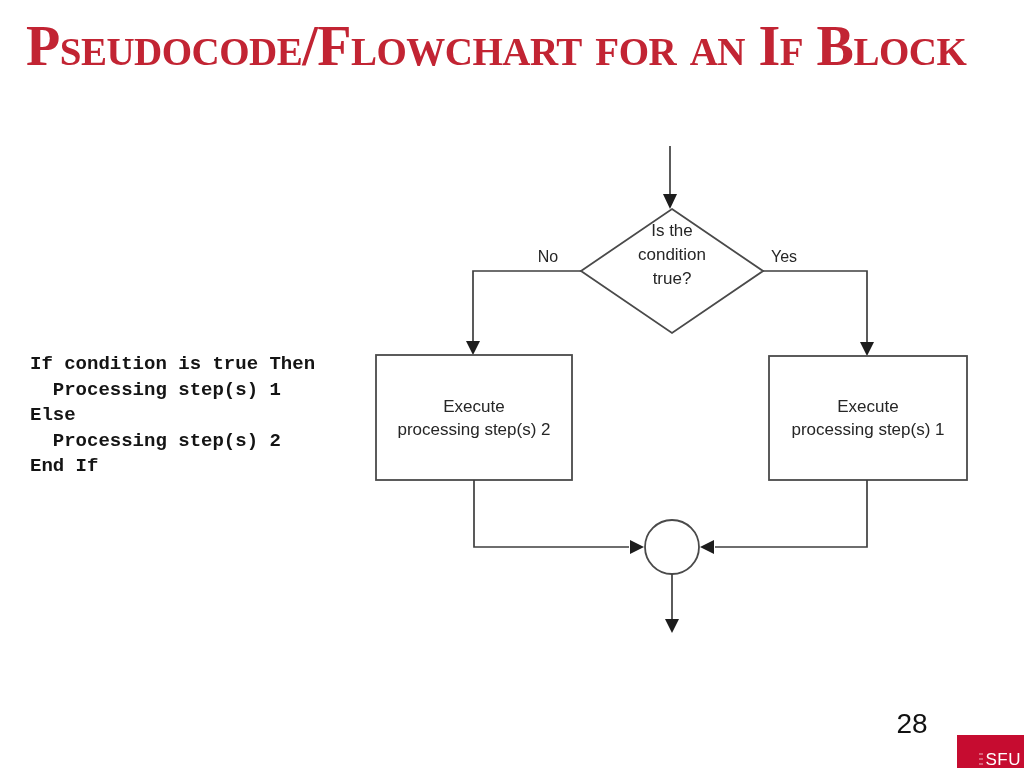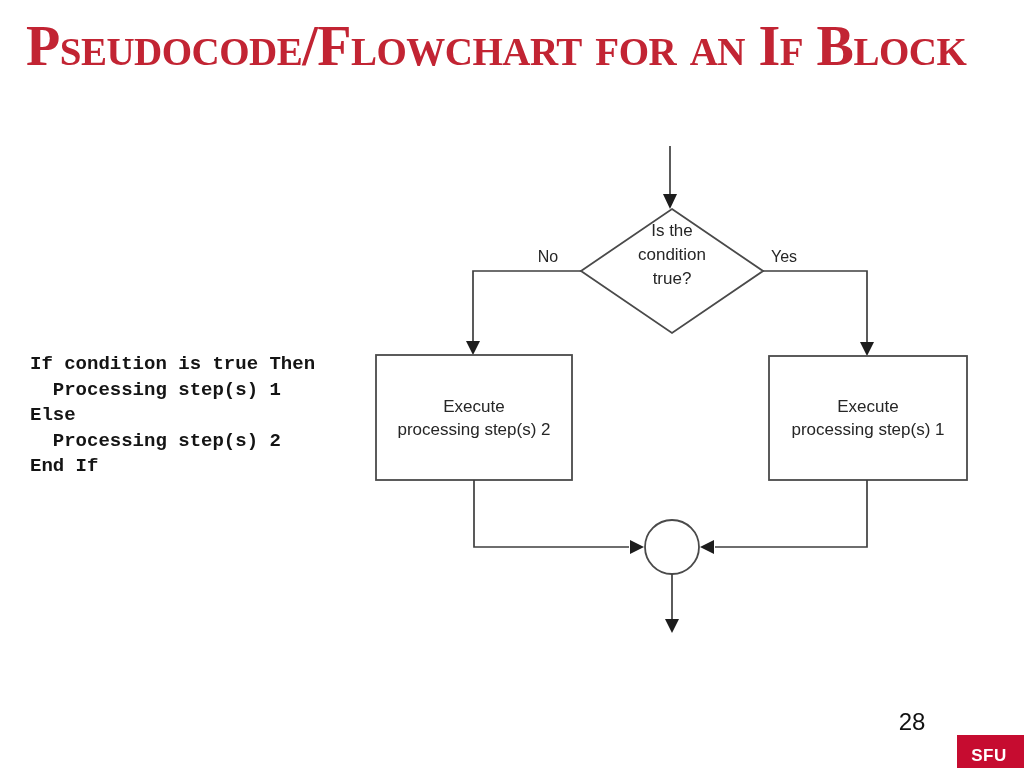--- a/index.html
+++ b/index.html
@@ -79,38 +79,37 @@
   .box-label{
     display:flex; align-items:center; justify-content:center;
   }
   .box2-label{ left:376px; top:355px; width:196px; height:125px; }
   .box1-label{ left:769px; top:356px; width:198px; height:124px; }
 
   .page-number{
     position:absolute;
     left:890px; top:708px; width:44px;
     text-align:center;
-    font-size:24px;
+    font-size:28px;
     color:#111111;
   }
 
   .sfu-logo{
     position:absolute;
     left:957px; top:735px;
     width:67px; height:33px;
     background:var(--logo-red);
     color:#ffffff;
     display:flex;
     align-items:center;
     justify-content:flex-end;
     padding:18px 3px 2px 0;
-    font-weight:700;
+    font-weight:400;
     font-size:17px;
     letter-spacing:0.5px;
-    flex-direction:column;
   }
   .sfu-dots{
     width:4px; height:14px;
     margin-right:3px;
     background:
       repeating-linear-gradient(to bottom, rgba(255,255,255,0.35) 0 2px, transparent 2px 5px);
   }
 </style>
 </head>
 <body>

